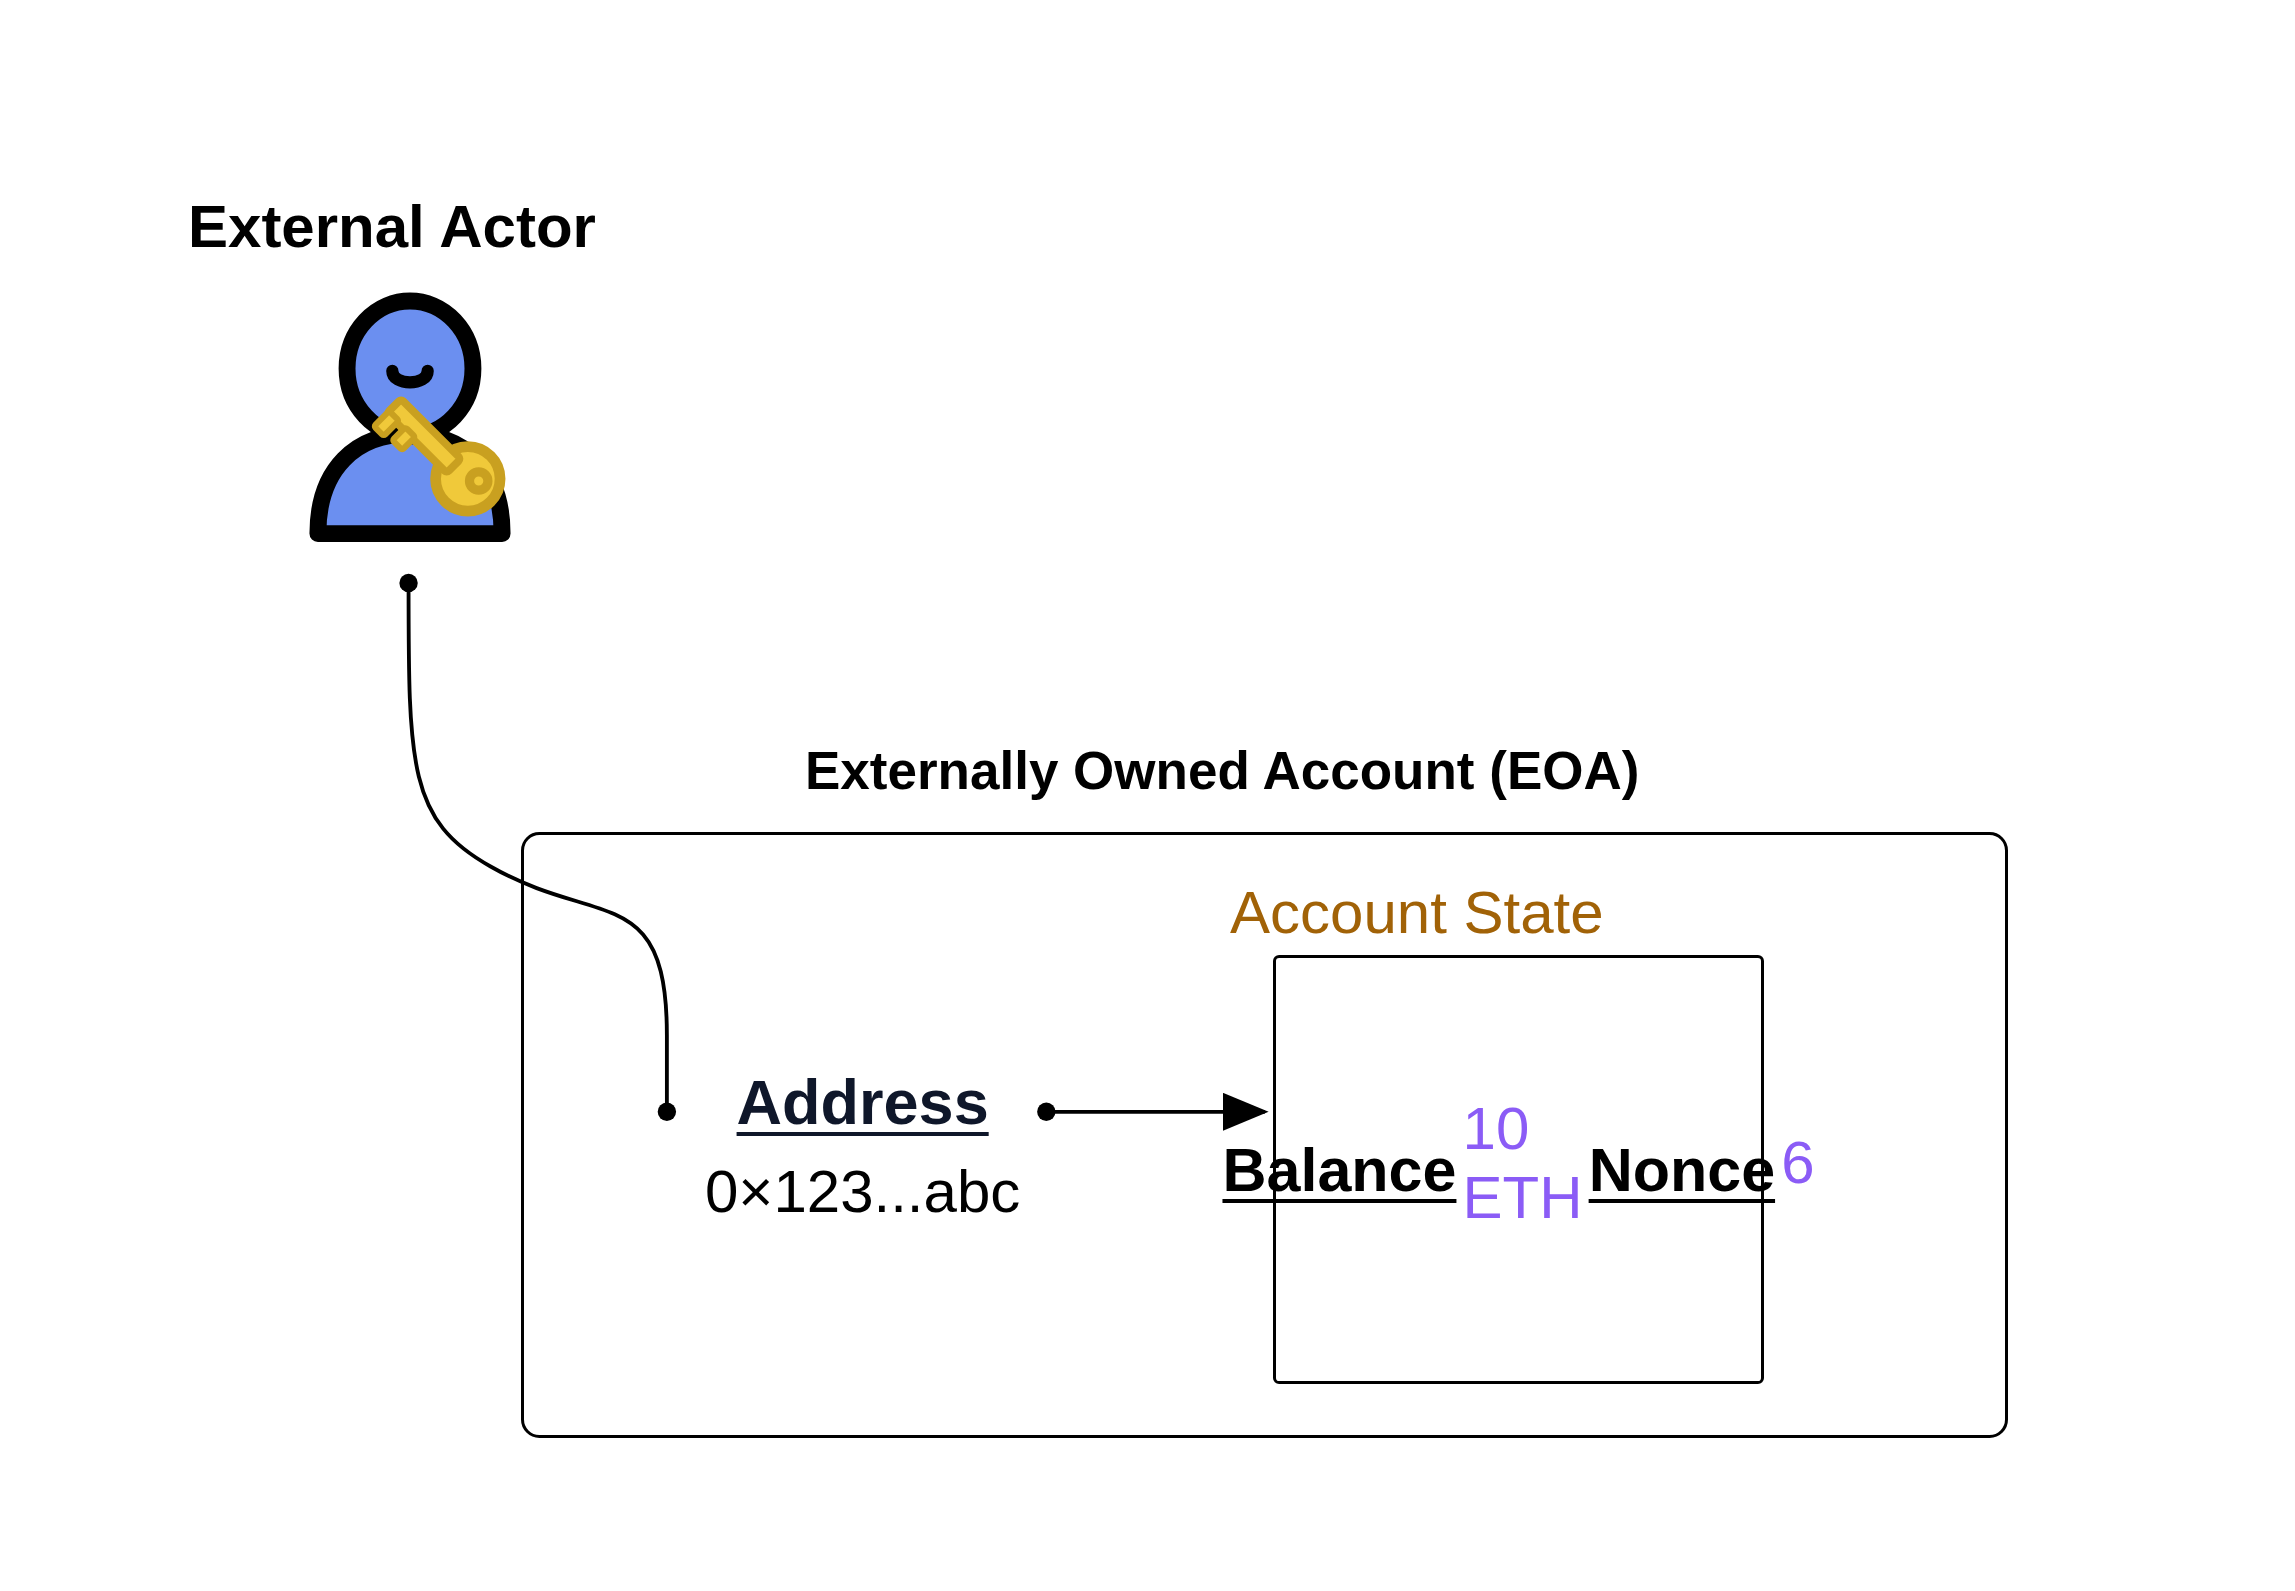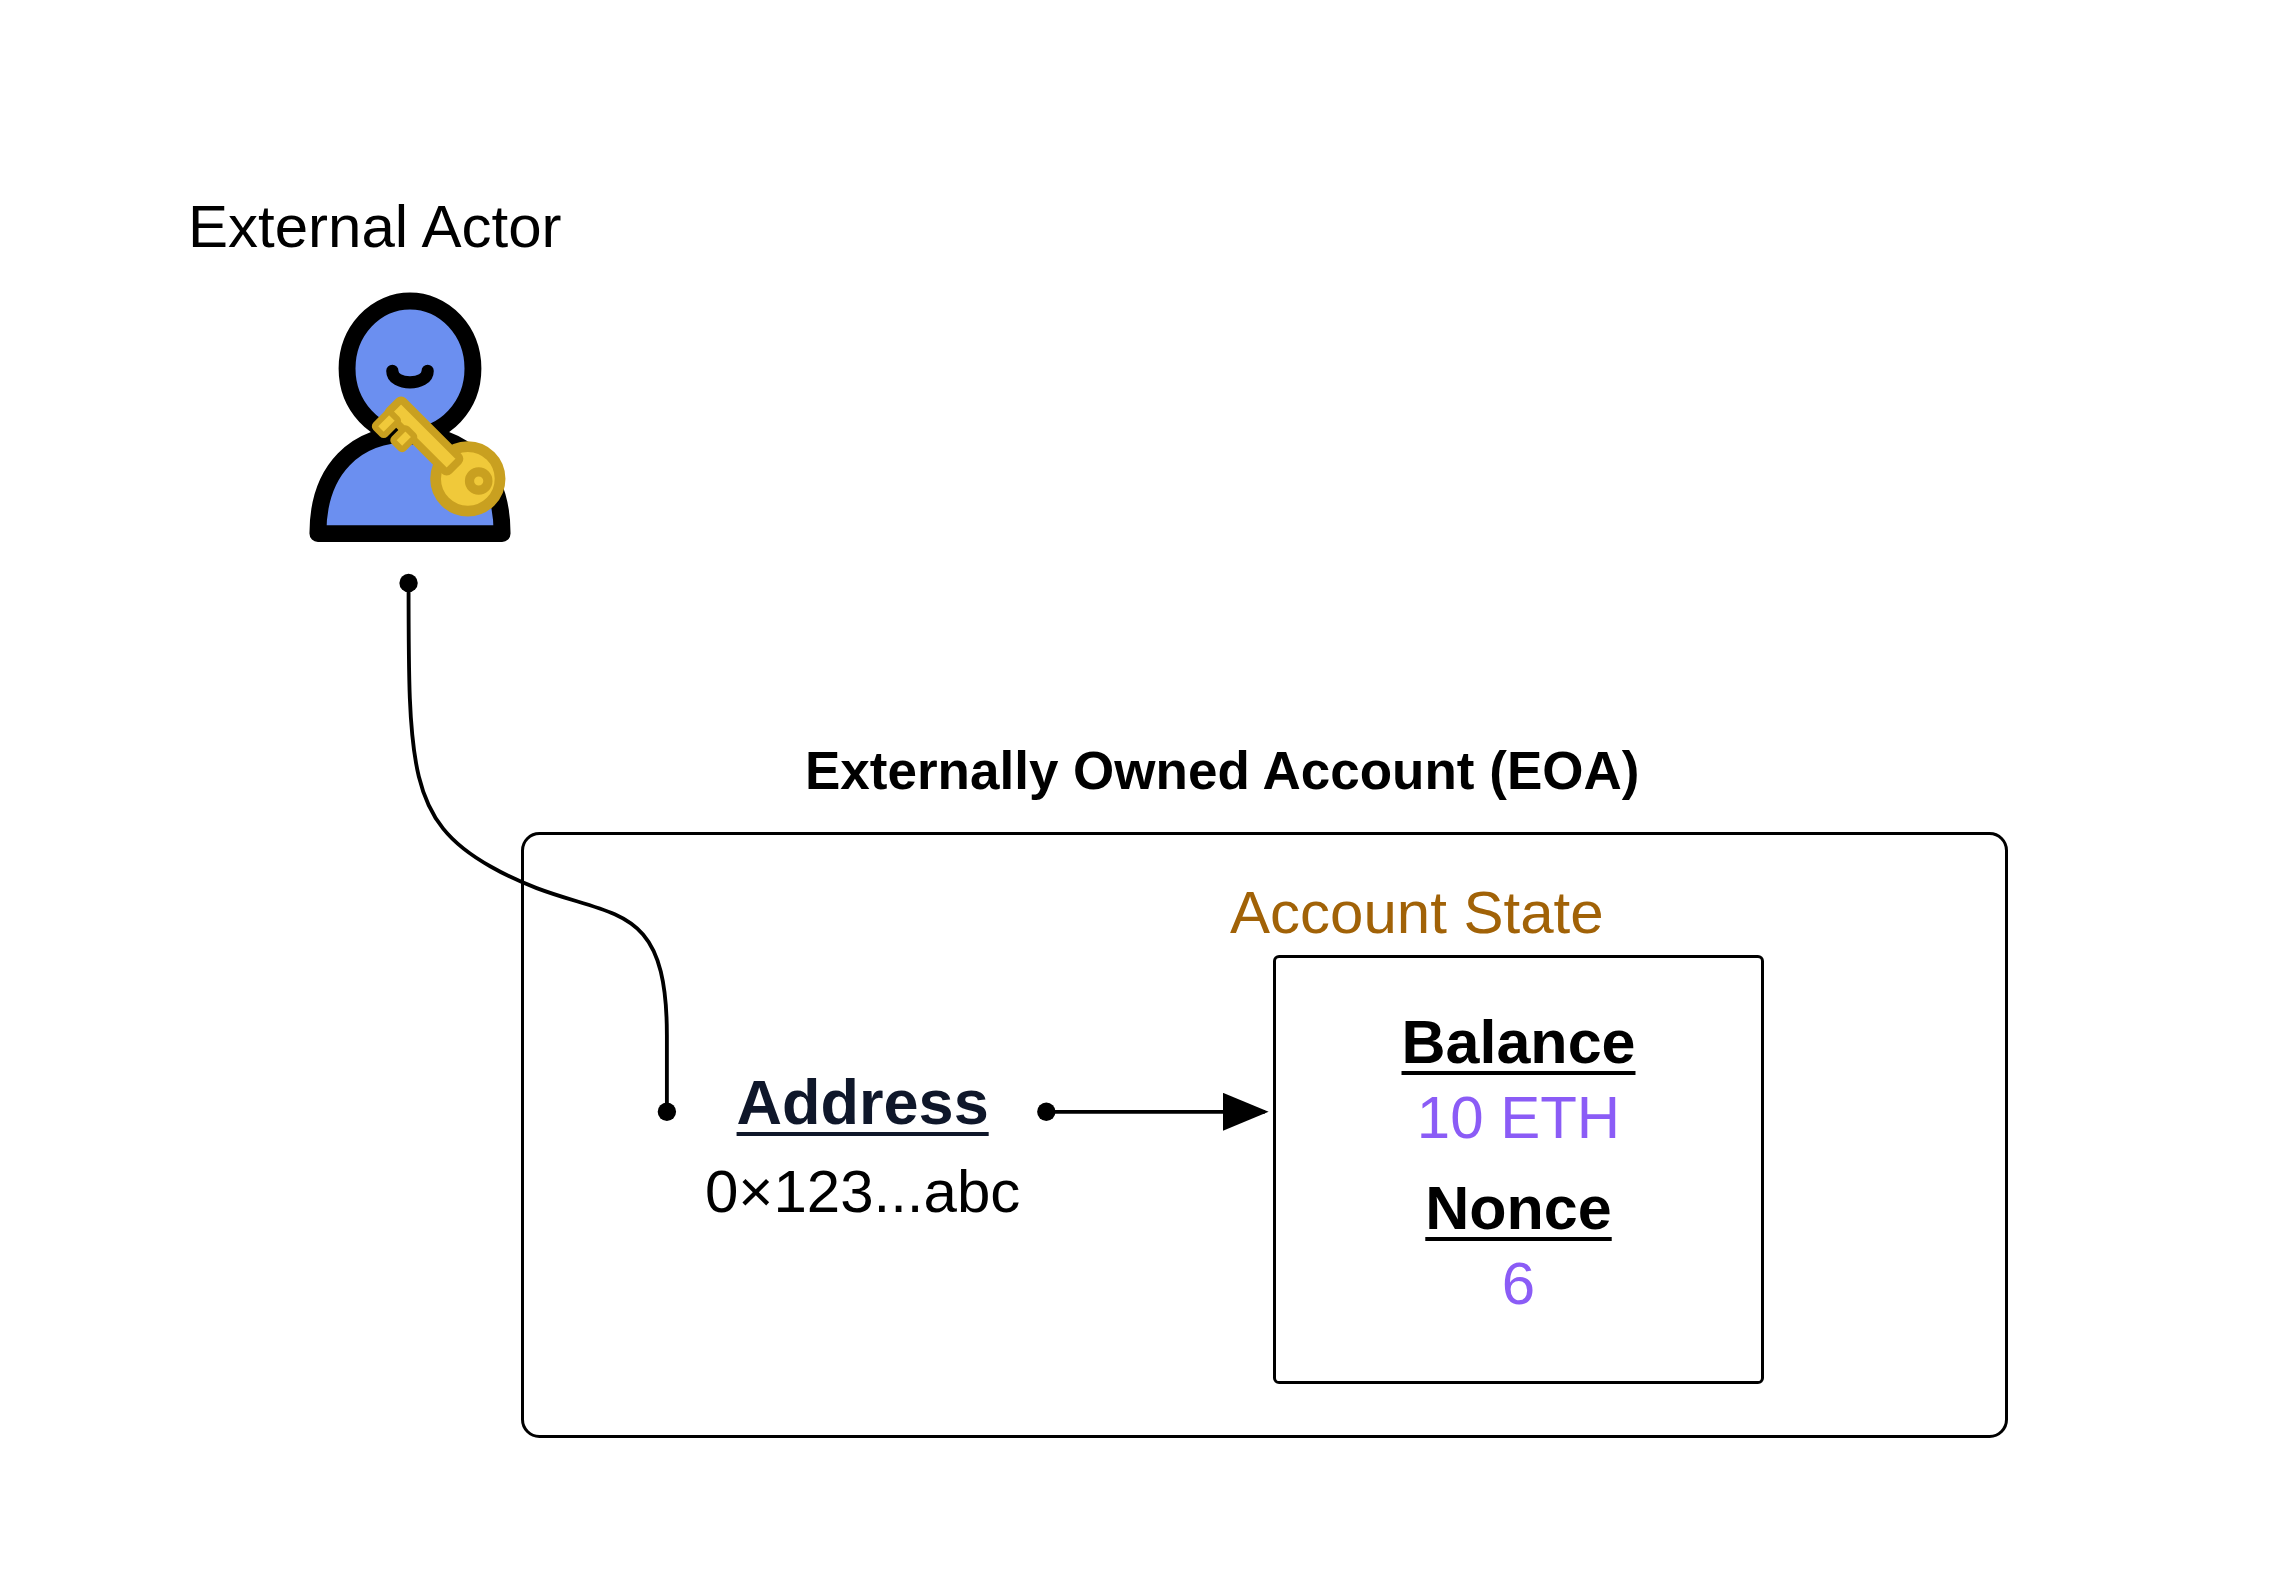--- a/index.html
+++ b/index.html
@@ -19,21 +19,21 @@
       top: 0;
       left: 0;
       width: 100%;
       height: 100%;
     }
     .external-actor-label {
       position: absolute;
       top: 192px;
       left: 188px;
       font-size: 60px;
-      font-weight: 400;
+      font-weight: 700;
       color: #000;
     }
     .actor-icon-wrapper {
       position: absolute;
       top: 288px;
       left: 268px;
       width: 284px;
       height: 284px;
     }
     .eoa-title {
@@ -83,21 +83,21 @@
     }
     .account-state-box {
       position: absolute;
       top: 955px;
       left: 1273px;
       width: 491px;
       height: 429px;
       border: 3.8px solid #000;
       border-radius: 6.1px;
       display: flex;
-      flex-direction: column;
+      flex-direction: row;
       align-items: center;
       justify-content: center;
       gap: 6.1px;
       padding: 23px 15.3px;
     }
     .state-field-label {
       font-size: 61px;
       font-weight: 700;
       color: #000;
       text-decoration: underline;

